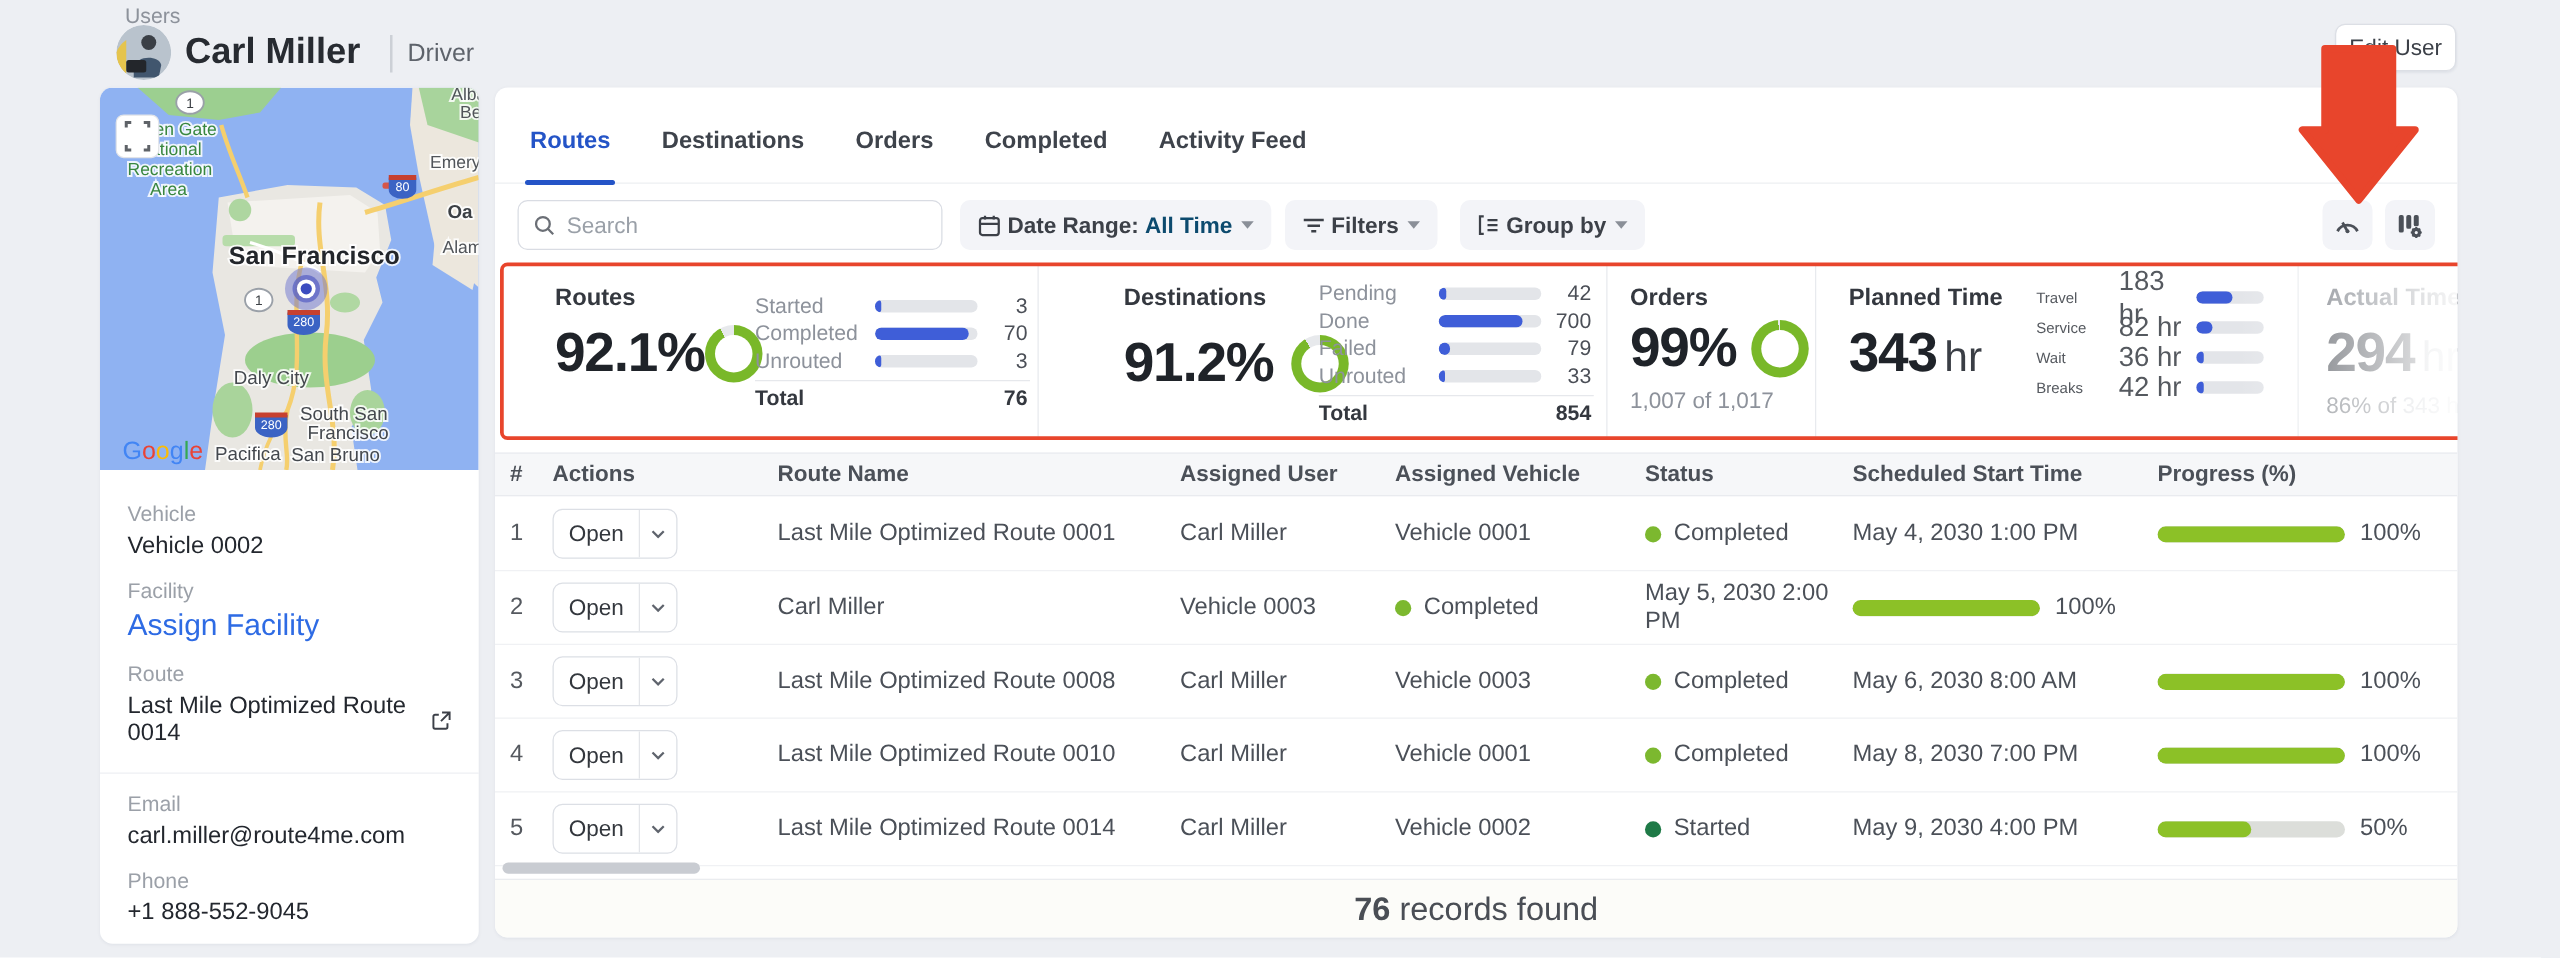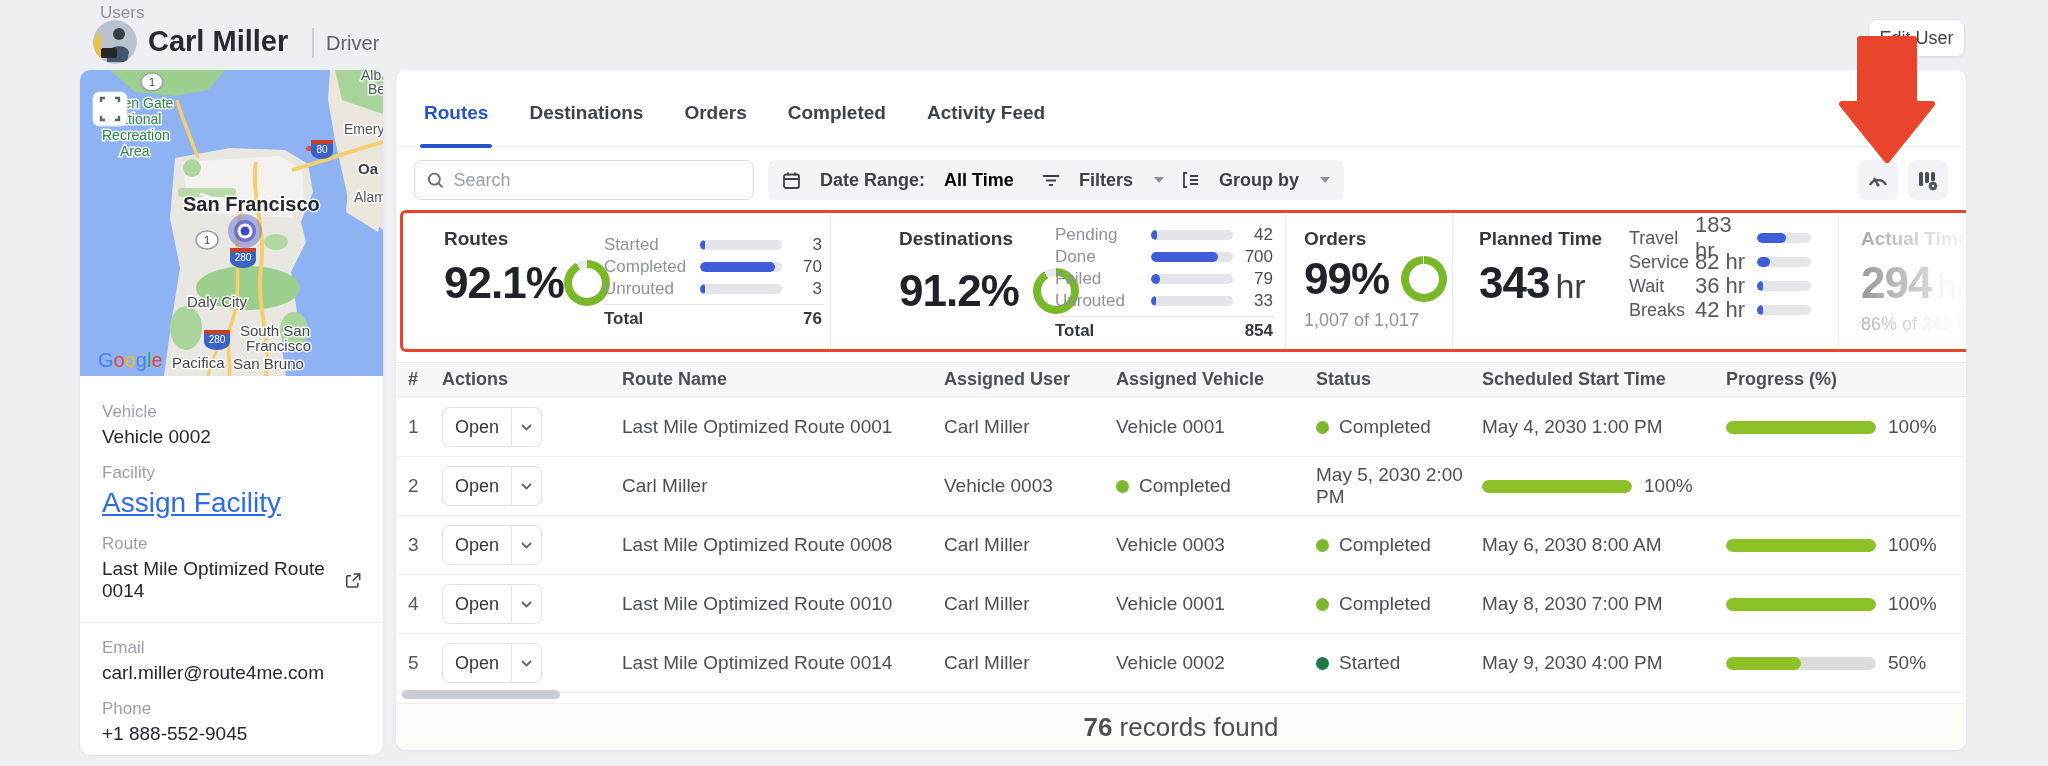--- a/index.html
+++ b/index.html
@@ -29,43 +29,43 @@
   .map-town-sm { font-size:14px; fill:#505459; }
   .map-park { font-size:14px; fill:#39873f; }
   .map-east { font-size:15px; font-weight:700; fill:#3c4045; }
   svg text { paint-order:stroke; stroke:rgba(255,255,255,.85); stroke-width:3px; }
   svg text.noline { stroke:none; }
 
   
   .side-body { padding:18px 22px 0 22px; }
   .f-label { font-size:17px; color:#9ba0a8; margin-top:15px; }
   .f-value { font-size:19px; color:#23272e; margin-top:4px; }
-  .f-link { font-size:28px; color:#2e6be4; margin-top:4px; cursor:pointer;text-decoration:underline; }
+  .f-link { font-size:24px; color:#2e6be4; margin-top:4px; cursor:pointer; }
   .side-div { border-top:1px solid #eef0f3; margin:20px -22px 0 -22px; }
   .route-line { display:flex; align-items:center; gap:9px; }
 
   
   .tabs { position:absolute; left:0; top:0; width:100%; height:77px; display:flex; align-items:flex-end;
     padding:0 0 0 28px; gap:41px; border-bottom:1px solid #edeff2; }
   .tab { position:relative; font-size:19px; font-weight:600; color:#3e434b; padding-bottom:22px; cursor:pointer; }
   .tab.active { color:#2454c7; }
   .tab.active::after { content:""; position:absolute; left:-4px; right:-4px; bottom:-2px; height:4px;
     border-radius:3px; background:#2454c7; }
 
   
   .toolbar { position:absolute; left:0; top:90px; width:100%; height:40px; }
   .search-box { position:absolute; left:18px; top:0; width:340px; height:40px; border:1px solid #d9dce3;
     border-radius:8px; background:#fff; display:flex; align-items:center; padding:0 12px; gap:9px; }
   .search-box input { border:none; outline:none; font-size:18px; color:#3c4048; width:100%;
     font-family:inherit; background:transparent; }
   .search-box input::placeholder { color:#9aa0a8; }
   .chip { position:absolute; top:0; height:40px; background:#f3f4f8; border-radius:8px; display:flex;
-    align-items:center; gap:19px; padding:0 14px; font-size:18px; color:#3c4048; font-weight:600; cursor:pointer; }
+    align-items:center; gap:5px; padding:0 14px; font-size:18px; color:#3c4048; font-weight:600; cursor:pointer; }
   .chip .plain { font-weight:600; color:#3c4048; }
-  .chip .accent { color:#000000; font-weight:700; }
+  .chip .accent { color:#0c4a6e; font-weight:700; }
   .caret { width:0; height:0; border-left:5px solid transparent; border-right:5px solid transparent;
     border-top:6px solid #8a8f98; margin-left:2px; }
   .icon-btn { position:absolute; top:0; width:40px; height:40px; background:#f3f4f8; border-radius:8px;
     display:flex; align-items:center; justify-content:center; cursor:pointer; }
 
   
   .stats { position:absolute; left:0; top:142px; width:1585px; height:140px; display:flex; }
   .stats-outline { position:absolute; left:4px; top:140px; width:1592px; height:142px; border:3px solid #e8452c;
     border-radius:6px; pointer-events:none; z-index:6; }
   .stat-sec { position:relative; padding:16px 0 0 0; }
@@ -78,21 +78,21 @@
   .srow { display:flex; align-items:center; height:22px; }
   .srow .lab { width:96px; font-size:17px; color:#8d929b; }
   .srow .bar { width:82px; height:10px; background:#e3e5e9; border-radius:5px; overflow:hidden; }
   .srow .bar i { display:block; height:100%; background:#3f5ed8; border-radius:5px; }
   .srow .val { width:40px; text-align:right; font-size:17px; color:#4b4f57; }
   .stotal { display:flex; border-top:1px solid #e6e8ec; margin-top:4px; padding-top:4px; }
   .stotal .lab { width:178px; font-size:17px; font-weight:700; color:#34383f; }
   .stotal .val { width:40px; text-align:right; font-size:17px; font-weight:700; color:#34383f; }
   .stat-sub { font-size:18px; color:#8d929b; margin-top:6px; }
   .trow { display:flex; align-items:center; height:24px; }
-  .trow .lab { width:66px; font-size:18px; color:#55595f; }
+  .trow .lab { width:66px; font-size:12px; color:#55595f; }
   .trow .val { width:62px; font-size:22px; color:#55595f; }
   .trow .bar { width:54px; height:10px; background:#e3e5e9; border-radius:5px; overflow:hidden; }
   .trow .bar i { display:block; height:100%; background:#3f5ed8; border-radius:5px; }
   .stats-fade { position:absolute; right:0; top:140px; width:175px; height:142px; z-index:5;
     background:linear-gradient(90deg, rgba(255,255,255,0), rgba(255,255,255,.95)); pointer-events:none; }
   .actual .stat-title { color:#6f747c; }
   .actual .stat-big { color:#585c63; }
   .actual .unit { color:#c3c7cd; }
   .actual .stat-sub b { color:#85898f; font-weight:400; }
   .actual .stat-sub span { color:#c3c7cd; }

